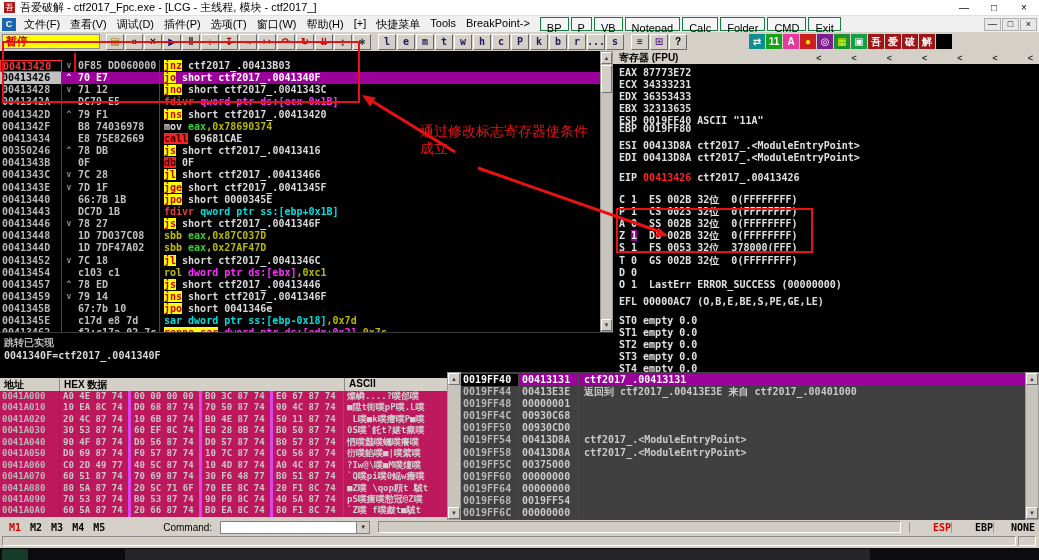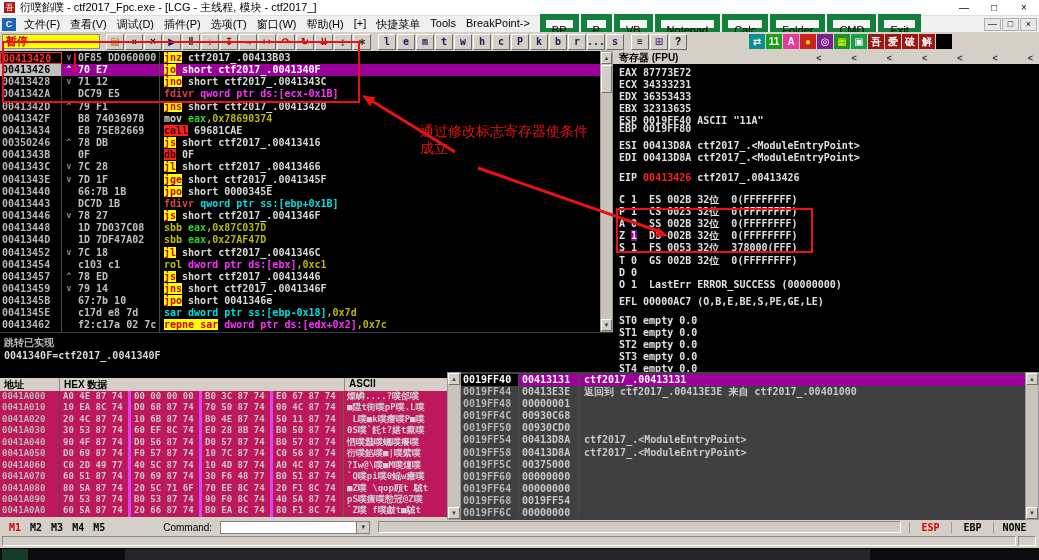--- a/index.html
+++ b/index.html
@@ -8,33 +8,33 @@
 #app{position:relative;width:1039px;height:560px;background:#d4d0c8;overflow:hidden}
 
 .titlebar{position:absolute;left:0;top:0;width:1039px;height:16px;background:#ffffff;display:flex;align-items:center;font-size:11px;color:#000;border-bottom:1px solid #e0e0e0}
 .app-icon{width:11px;height:11px;background:#b01818;margin:0 5px 0 4px;flex:0 0 auto;color:#fff;font-size:8px;line-height:11px;text-align:center}
 .win-controls{margin-left:auto;display:flex;height:16px}
 .wc{width:30px;text-align:center;font-size:10px;line-height:15px;color:#000}
 
 .menubar{position:absolute;left:0;top:16px;width:1039px;height:16px;background:#f0f0f0;display:flex;align-items:center;font-size:11px;color:#000}
 .menu-icon{width:14px;height:13px;background:#1c64b4;color:#fff;font-size:9px;text-align:center;line-height:13px;margin:0 3px 0 2px;font-weight:bold}
 .menu-item{padding:0 5px;white-space:nowrap}
-.menu-btn{padding:4px 6px;border:6px solid #15803d;background:#f6f6f6;margin:0 1px;height:14px;line-height:12px;white-space:nowrap}
+.menu-btn{padding:4px 6px;border:1px solid #15803d;background:#f6f6f6;margin:0 1px;height:14px;line-height:12px;white-space:nowrap}
 .mdi-controls{margin-left:auto;display:flex;margin-right:2px}
 .mdi{width:17px;height:13px;border:1px solid #b0b0b0;text-align:center;line-height:11px;font-size:9px;margin-left:1px;background:#e8e8e8}
 
 .toolbar{position:absolute;left:0;top:32px;width:1039px;height:19px;background:#d4d0c8;display:flex;align-items:center}
 .pause-box{width:98px;height:15px;background:#ffff00;border:1px solid #8a8a8a;color:#d00000;font-weight:bold;font-size:11px;line-height:13px;padding-left:3px;margin-left:2px;flex:0 0 auto}
 .tb-btn{width:18px;height:16px;border:1px solid;border-color:#ffffff #6a6a6a #6a6a6a #ffffff;background:#d4d0c8;font-size:10px;display:inline-flex;align-items:center;justify-content:center;margin-right:1px;font-weight:bold;flex:0 0 auto}
 .tb-btn.letter{font-family:"DejaVu Sans Mono",monospace;color:#202060}
 .tb-gap{width:6px;flex:0 0 auto}
 .tb-chip{width:16px;height:15px;display:inline-flex;align-items:center;justify-content:center;font-size:10px;margin-right:1px;font-weight:bold;flex:0 0 auto}
 .tb-right{margin-left:auto;margin-right:86px;display:flex}
 
-.disasm{position:absolute;left:0;top:51px;width:644px;height:281px;background:#000;font:bold 10px "DejaVu Sans Mono",monospace;color:#c0c0c0;overflow:hidden;padding-top:1px}
+.disasm{position:absolute;left:0;top:51px;width:644px;height:281px;background:#000;font:bold 10px "DejaVu Sans Mono",monospace;color:#c0c0c0;overflow:hidden;padding-top:9px}
 .drow{display:flex;height:12.17px;line-height:12.17px;white-space:pre}
 .dcol-addr{width:62px;padding-left:2px;border-right:1px solid #4a4a4a;color:#b8b8b8;flex:0 0 auto}
 .dcol-addr.bp{color:#ff3030;border:1px solid #ff3030}
 .dcol-mark{width:14px;text-align:center;color:#909090;font-size:8px;flex:0 0 auto}
 .dcol-bytes{width:84px;border-right:1px solid #4a4a4a;padding-left:2px;flex:0 0 auto}
 .dcol-instr{flex:1;padding-left:4px;overflow:hidden}
 .drow.sel .dcol-bytes,.drow.sel .dcol-instr,.drow.sel .dcol-mark{background:#9b009b;color:#fff}
 .drow.sel .dcol-addr{background:#c0c0c0;color:#000}
 .tk-j{background:#ffff00;color:#d00000}
 .tk-cl{background:#ff2020;color:#3c0000}
@@ -85,21 +85,21 @@
 
 .tabband{position:absolute;left:0;top:520px;width:1039px;height:14px;background:#d4d0c8;display:flex;align-items:center}
 .mtab{margin-left:9px;color:#000;font:bold 10px "DejaVu Sans Mono",monospace}
 .mtab.on{color:#d00000}
 .cmd-label{margin-left:58px;font-size:10px;color:#000}
 .combo{margin-left:8px;width:150px;height:13px;background:#fff;border:1px solid #808080;position:relative;flex:0 0 auto}
 .combo input{position:absolute;left:0;top:0;width:135px;height:11px;border:0;outline:0;font-size:9px;padding:0 2px}
 .combo-btn{position:absolute;right:0;top:0;width:13px;height:11px;background:#d4d0c8;border-left:1px solid #808080;font-size:6px;line-height:10px;text-align:center;color:#303030}
 .cmd-rest{flex:1;height:12px;margin:0 8px;background:#d0ccc4;border:1px solid;border-color:#8a8a8a #fff #fff #8a8a8a}
 .statusright{display:flex;margin-right:4px}
-.sr{width:42px;text-align:center;border-left:1px solid #9a9a9a;font:bold 10px "DejaVu Sans Mono",monospace;color:#000}
+.sr{width:42px;text-align:right;border-left:1px solid #9a9a9a;font:bold 10px "DejaVu Sans Mono",monospace;color:#000}
 .sr.esp{color:#e00000}
 .band2{position:absolute;left:0;top:534px;width:1039px;height:14px;background:#d4d0c8;display:flex;align-items:center}
 .band2-cell{height:10px;background:#d4d0c8;border:1px solid;border-color:#8a8a8a #fff #fff #8a8a8a;margin-left:2px}
 .b2-long{width:1014px}
 .b2-short{width:18px}
 .taskbar{position:absolute;left:0;top:548px;width:1039px;height:12px;background:#0c0c0c}
 .tb-seg{position:absolute;left:125px;top:1px;width:745px;height:11px;background:#262626}
 .tb-sq{position:absolute;left:2px;top:1px;width:26px;height:11px;background:#143c28}
 
 .ann-rect{position:absolute;border:2px solid #e81212;z-index:40;pointer-events:none}
@@ -108,21 +108,21 @@
 .ann-text{position:absolute;left:420px;top:123px;color:#e81212;font-size:14px;z-index:41;line-height:17px;pointer-events:none}
 #arrows{position:absolute;left:0;top:0;z-index:39;pointer-events:none}
 </style>
 </head>
 <body>
 
 <div id="app">
 
   <div class="titlebar">
     <span class="app-icon">吾</span>
-    <span class="title-text">衍噗餡噗 - ctf2017_Fpc.exe - [LCG -  主线程, 模块 - ctf2017_]</span>
+    <span class="title-text">吾爱破解 - ctf2017_Fpc.exe - [LCG -  主线程, 模块 - ctf2017_]</span>
     <span class="win-controls">
       <span class="wc">—</span>
       <span class="wc">□</span>
       <span class="wc">×</span>
     </span>
   </div>
 
   <div class="menubar">
     <span class="menu-icon">C</span>
     <span id="menu-items" style="display:flex">

